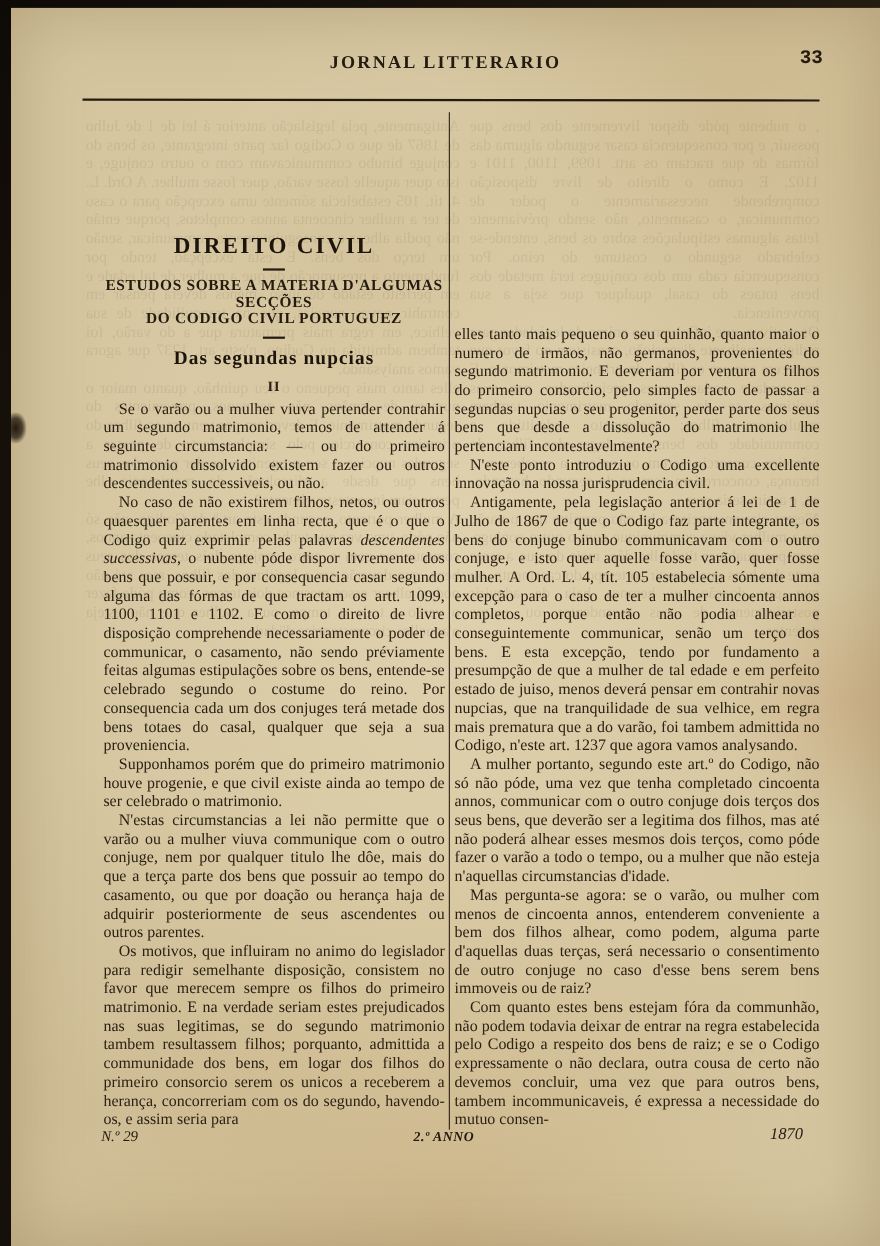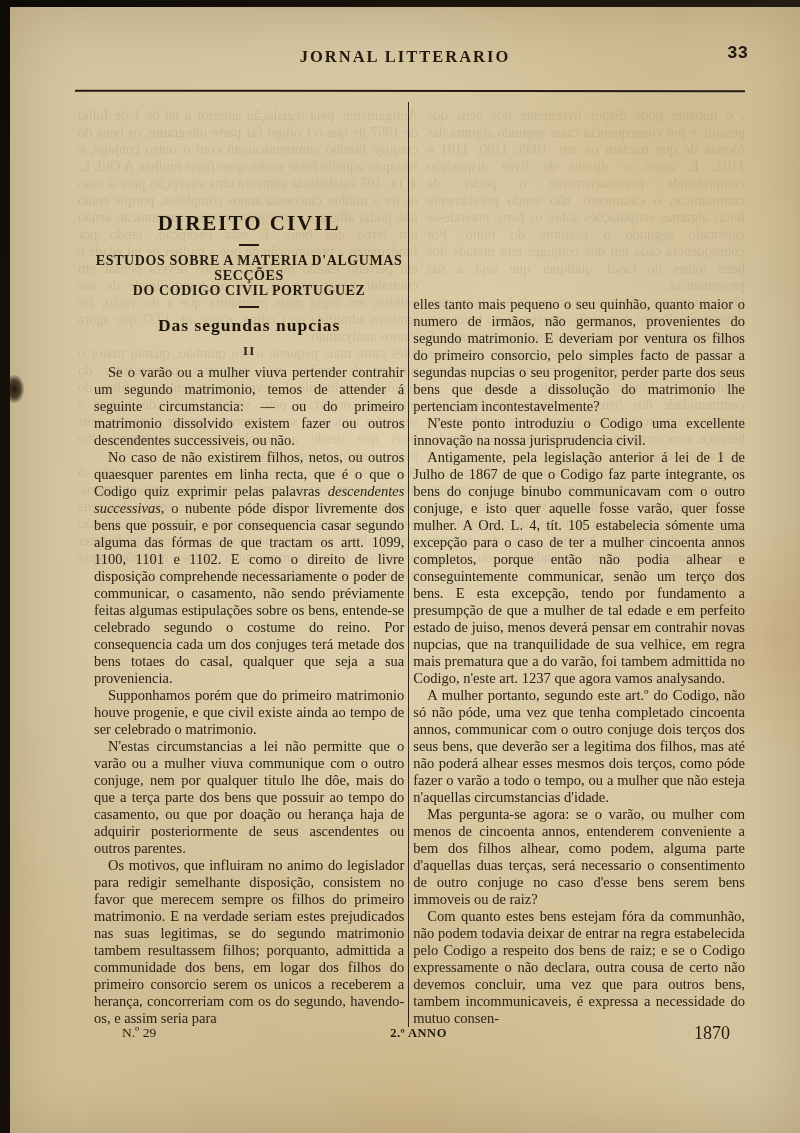--- a/index.html
+++ b/index.html
@@ -38,24 +38,24 @@
   h1.title{margin:8px 0 0 0;text-align:center;font-size:21px;letter-spacing:2px;color:#1d150b;font-weight:bold;}
   .dash{width:20px;height:2px;background:#241b10;margin:8px auto 7px auto;}
   .subtitle{text-align:center;font-weight:bold;font-size:14px;letter-spacing:0.6px;line-height:15px;color:#241b10;}
   h2.section{margin:3px 0 0 0;text-align:center;font-size:17.5px;letter-spacing:1px;color:#1d150b;font-weight:bold;}
   .roman{ text-align:center;font-size:13px;letter-spacing:1px;margin:7px 0 5px 0;font-weight:bold;}
 
   p.body-par{margin:0;font-size:14.5px;line-height:17px;text-align:justify;text-indent:14px;}
   p.cont{text-indent:0;}
   p.body-par i{font-style:italic;}
 
-  .pg-footer{position:absolute;left:82px;right:55px;top:1016px;height:20px;font-size:13px;color:#241b10;}
+  .pg-footer{position:absolute;left:52px;right:55px;top:1016px;height:20px;font-size:13px;color:#241b10;font-style:italic;}
   .footer-issue{position:absolute;left:30px;top:2px;font-variant:small-caps;font-size:13.5px;}
   .footer-anno{position:absolute;left:0;right:0;text-align:center;top:3px;font-variant:small-caps;font-weight:bold;font-size:12.5px;letter-spacing:0.5px;}
-  .footer-year{position:absolute;right:15px;top:0;font-size:18px;}
+  .footer-year{position:absolute;right:15px;top:0;font-size:15px;}
 
   .ghost{
     position:absolute;top:100px;left:68px;width:667px;display:flex;
     transform:scaleX(-1);opacity:0.085;filter:blur(0.7px);
     color:#3c2d18;pointer-events:none;
   }
   .ghost .g-left{width:318px;margin-right:9px;}
   .ghost .g-right{width:340px;}
   .ghost p{margin:0;font-size:14.5px;line-height:17px;text-align:justify;}
 </style>

